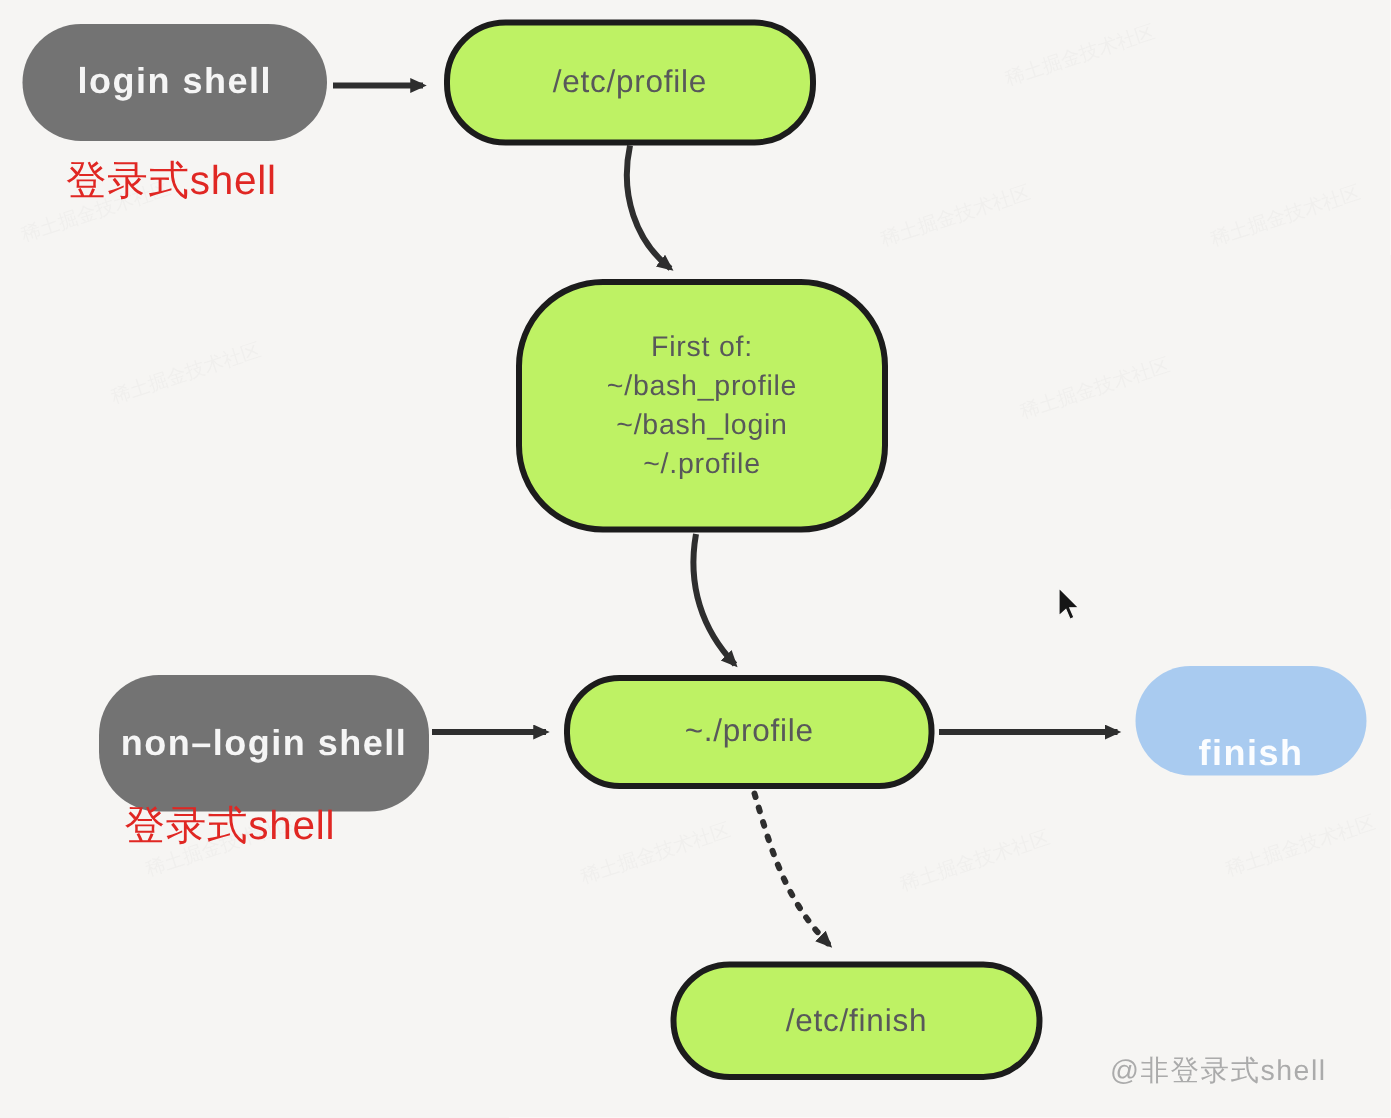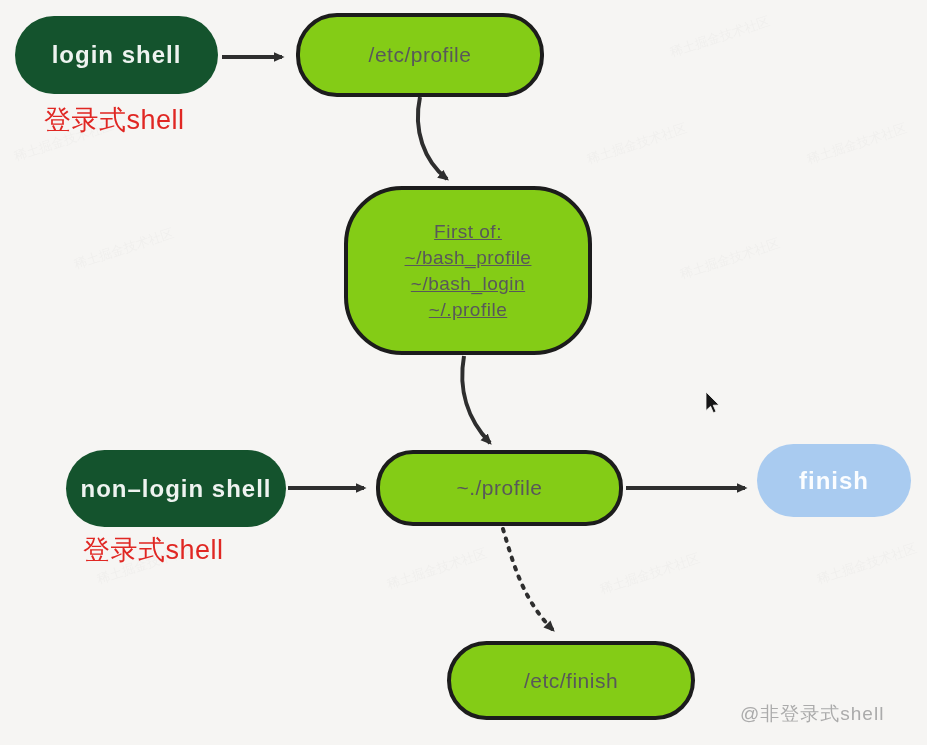--- a/index.html
+++ b/index.html
@@ -20,37 +20,38 @@
   .node {
     position: absolute;
     display: flex;
     flex-direction: column;
     align-items: center;
     justify-content: center;
     box-sizing: border-box;
     text-align: center;
   }
   .pill-pink {
-    background: #14532d;
+    background: #737373;
     border-radius: 40px;
     color: rgba(255,255,255,0.93);
     font-weight: bold;
     letter-spacing: 1px;
     font-size: 24px;
   }
   .pill-blue {
     background: #a9cbf0;
     border-radius: 37px;
     color: rgba(255,255,255,0.95);
     font-weight: bold;
     letter-spacing: 1px;
     font-size: 24px;
+    justify-content: flex-end;
   }
   .box-white {
-    background: #84cc16;
+    background: #bef264;
     border: 4px solid #1c1c1c;
     color: #58585a;
     font-size: 21px;
     letter-spacing: 0.5px;
   }
   .box-r40 { border-radius: 41px; }
   .box-r58 { border-radius: 58px; }
   .box-r37 { border-radius: 37px; }
   .first-of-line {
     font-size: 19px;
@@ -126,28 +127,28 @@
   <div class="node pill-pink" style="left:15px; top:16px; width:203px; height:78px;">
     <span>login shell</span>
   </div>
 
   <div class="node box-white box-r40" style="left:296px; top:13px; width:248px; height:84px;">
     <span>/etc/profile</span>
   </div>
 
   <div class="annotation" style="left:44px; top:102px;">登录式shell</div>
 
-  <div class="node box-white box-r58" style="left:344px; top:186px; width:248px; height:169px;text-decoration:underline;">
+  <div class="node box-white box-r58" style="left:344px; top:186px; width:248px; height:169px;">
     <div class="first-of-line">First of:</div>
     <div class="first-of-line">~/bash_profile</div>
     <div class="first-of-line">~/bash_login</div>
     <div class="first-of-line">~/.profile</div>
   </div>
 
-  <div class="node pill-pink" style="left:66px; top:450px; width:220px; height:77px;">
+  <div class="node pill-pink" style="left:66px; top:450px; width:220px; height:91px;">
     <span>non–login shell</span>
   </div>
 
   <div class="node box-white box-r37" style="left:376px; top:450px; width:247px; height:76px;">
     <span>~./profile</span>
   </div>
 
   <div class="node pill-blue" style="left:757px; top:444px; width:154px; height:73px;">
     <span>finish</span>
   </div>

